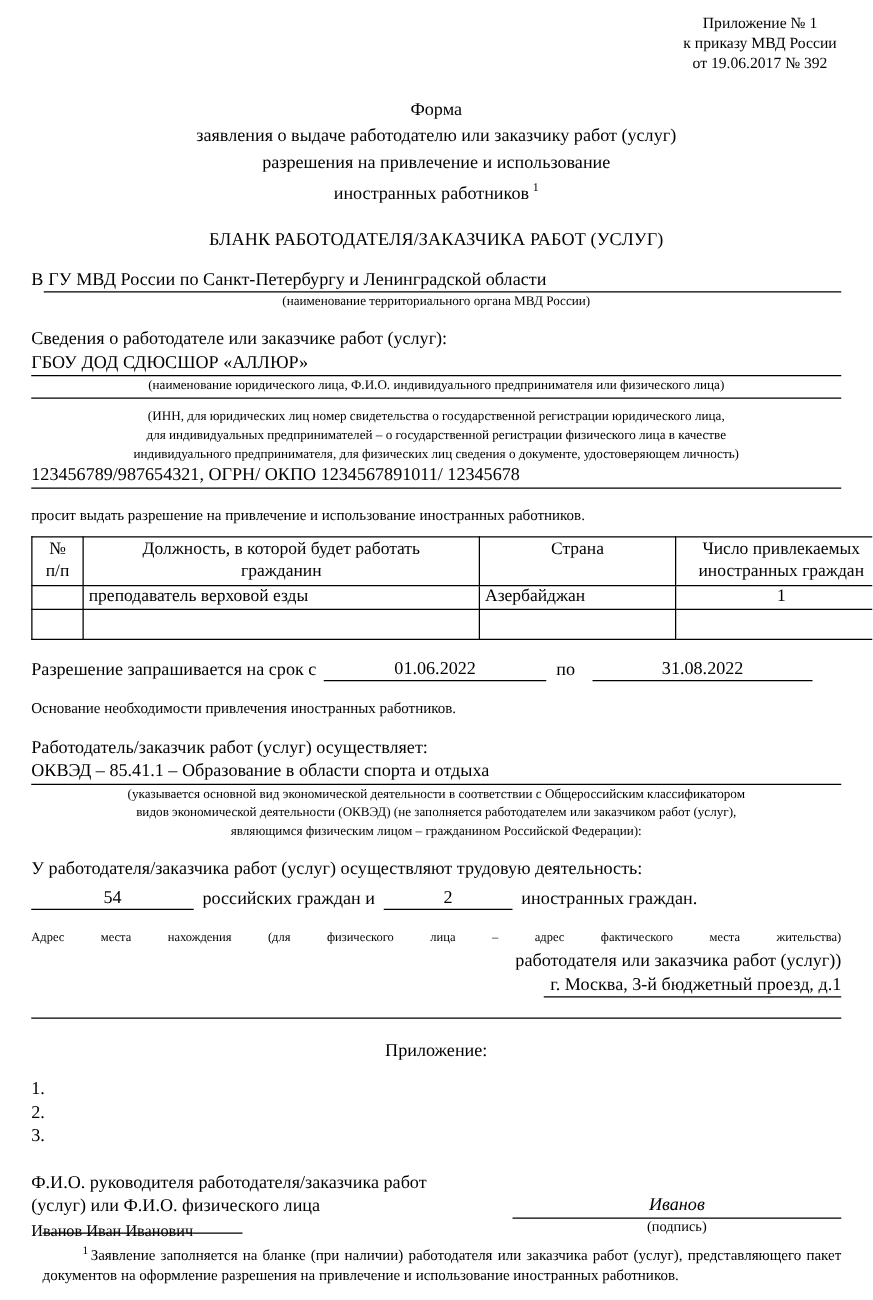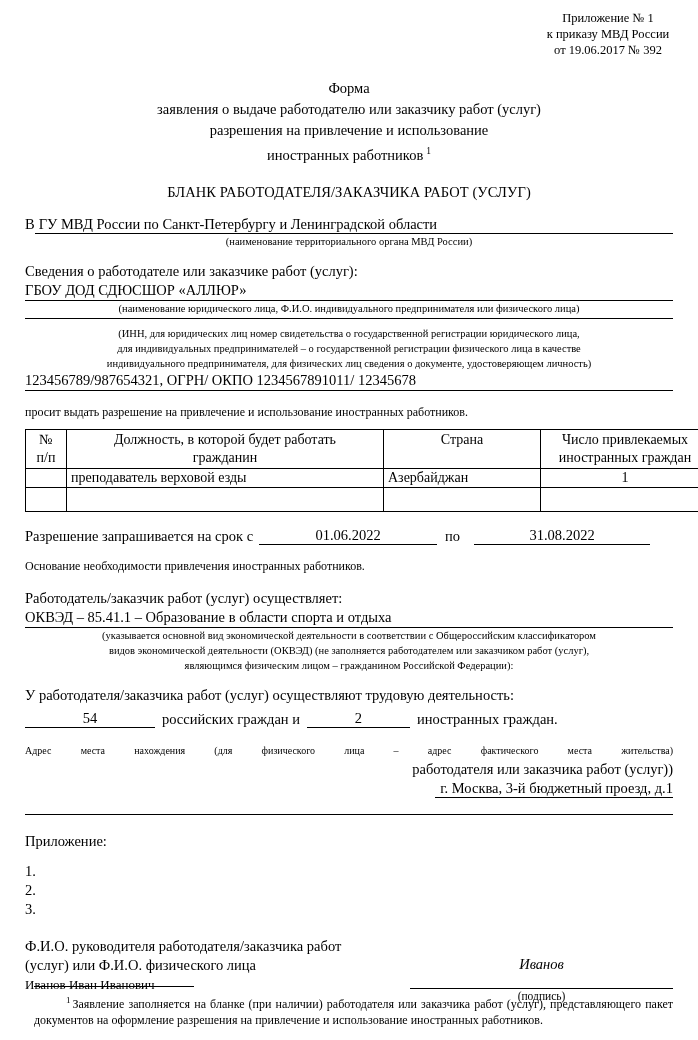--- a/index.html
+++ b/index.html
@@ -167,20 +167,21 @@
     padding-left: 5px;
     line-height: 18px;
   }
 
   hr.sep {
     border: none;
     border-top: 1px solid #000;
     margin: 16px 0 0 0;
   }
   .prilozhenie {
+    text-align: center;
     font-size: 14.5px;
     margin-top: 18px;
   }
   .numlist {
     margin-top: 12px;
     font-size: 14.5px;
     line-height: 19px;
   }
 
   .sig-wrap {
@@ -189,21 +190,21 @@
     font-size: 14.5px;
   }
   .sig-left { width: 385px; line-height: 19px; }
   .sig-left .small { font-size: 13px; }
   .sig-right { flex: 1 1 auto; position: relative; }
   .sig-name {
     text-align: center;
     font-style: italic;
     font-size: 14.5px;
     border-bottom: 1px solid #000;
-    padding-bottom: 15px;
+    padding-bottom: 1px;
     margin-top: 19px;
   }
   .sig-cap {
     text-align: center;
     font-size: 11.5px;
     margin-top: 1px;
   }
 
   .footnote-wrap {
     position: absolute;

